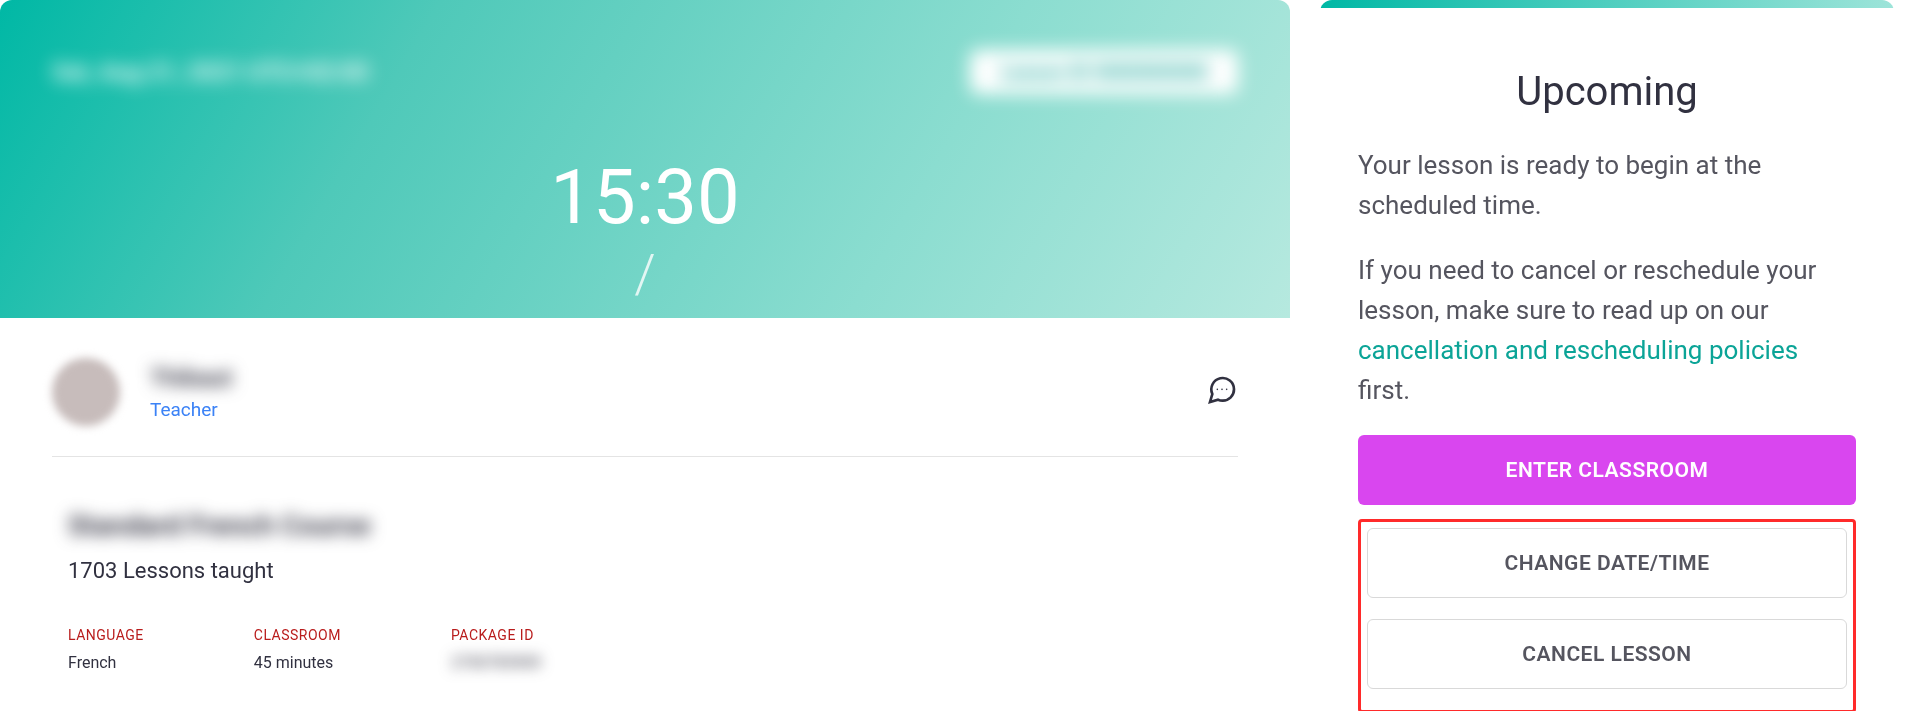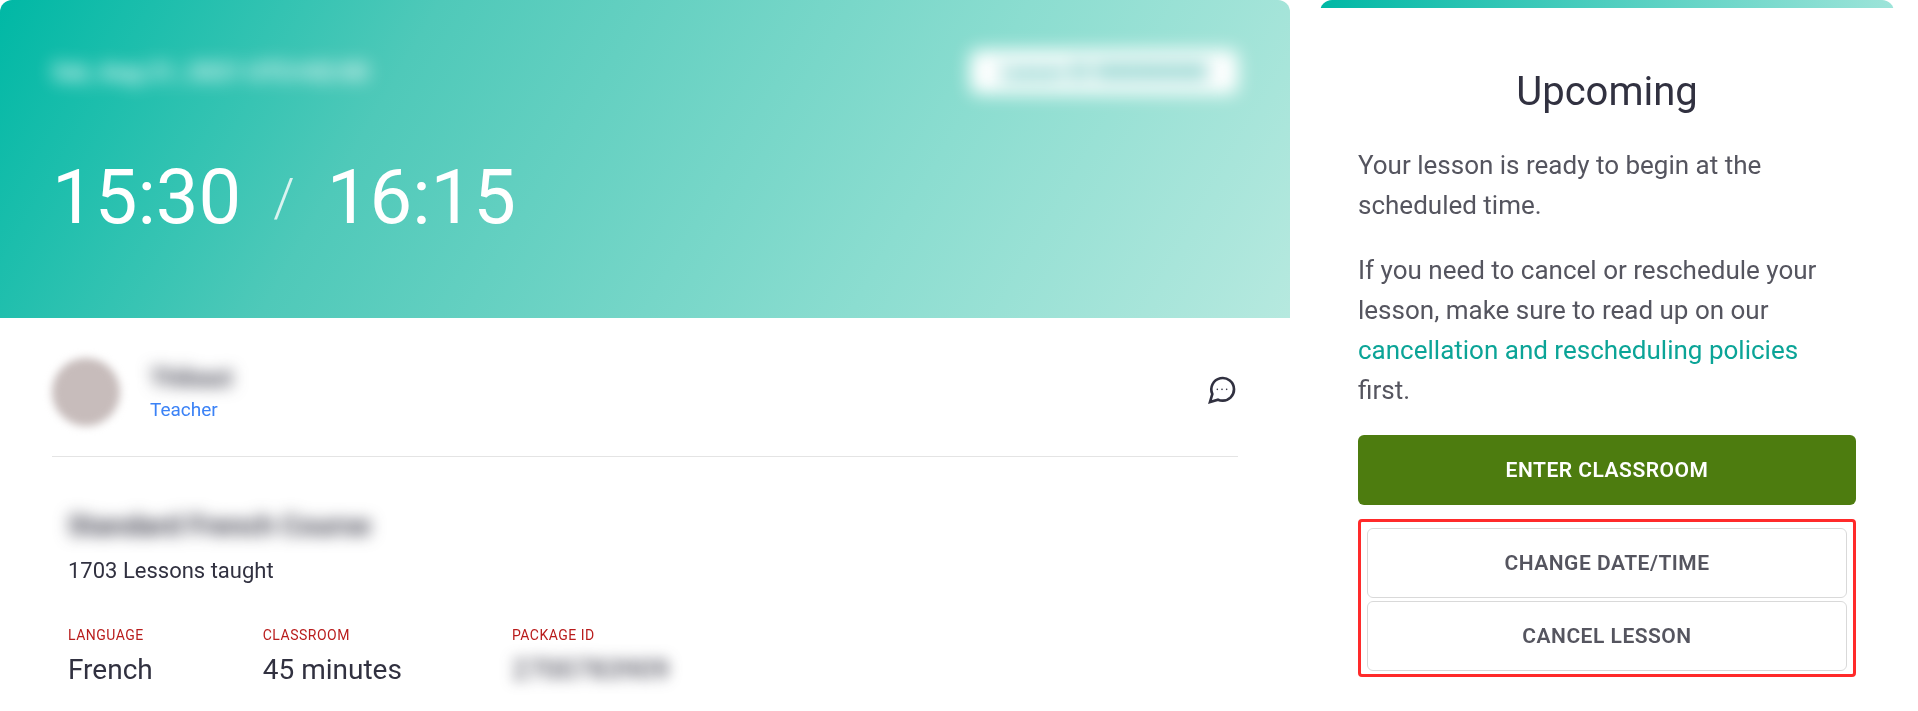--- a/index.html
+++ b/index.html
@@ -47,20 +47,21 @@
     font-size: 20px;
     font-weight: 600;
     filter: blur(9px);
   }
   .hero-times {
     margin-top: 58px;
     display: flex;
     align-items: center;
     font-size: 76px;
     font-weight: 400;
+    flex-direction: column;
   }
   .hero-times .slash {
     font-size: 54px;
     font-weight: 300;
     opacity: 0.8;
     margin: 0 32px;
   }
 
   .teacher-row {
     padding: 40px 52px 30px 52px;
@@ -125,21 +126,21 @@
     gap: 110px;
     margin-top: 44px;
   }
   .meta-block .meta-label {
     font-size: 14px;
     color: #b91c1c;
     letter-spacing: 0.5px;
     margin-bottom: 10px;
   }
   .meta-block .meta-value {
-    font-size: 28px;
+    font-size: 16px;
     color: #313140;
   }
   .blurred { filter: blur(7px); display:inline-block; }
 
   
   .sidebar-card {
     width: 574px;
     background: #ffffff;
     border-radius: 12px;
     overflow: hidden;
@@ -176,36 +177,36 @@
     font-size: 21px;
     font-weight: 600;
     letter-spacing: 0.5px;
     padding: 22px 0;
     border-radius: 6px;
     cursor: pointer;
     margin-bottom: 14px;
     border: 1px solid transparent;
   }
   .btn-primary {
-    background: #4d7c0f;
+    background: #d946ef;
     color: #ffffff;
     margin-top: 20px;
   }
   .btn-secondary {
     background: #ffffff;
     color: #55555f;
     border: 1px solid #d9d9d9;
   }
   .highlight-box {
     border: 3px solid #ff2a2a;
     border-radius: 4px;
     padding: 6px 6px 0 6px;
     margin-top: 6px;
   }
-  .highlight-box .btn { margin-bottom: 3px; }
+  .highlight-box .btn { margin-bottom: 21px; }
 </style>
 </head>
 <body>
 
 <div class="page">
   <div class="main-card">
     <div class="hero">
       <div class="hero-top">
         <div class="hero-date">Sat, Aug 21, 2021 UTC+02:00</div>
         <div class="hero-lesson-id">Lesson ID  0000000000</div>

